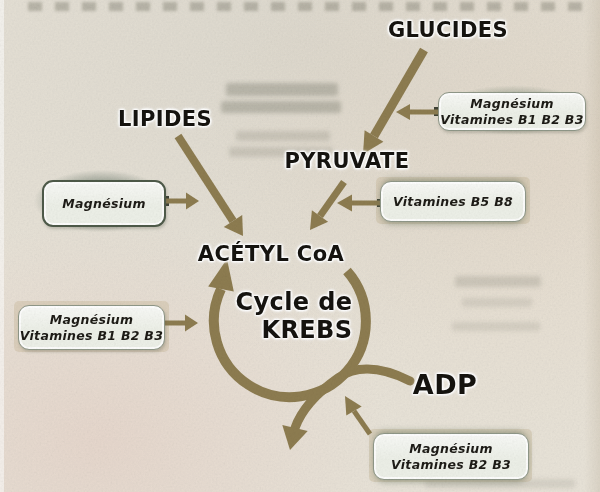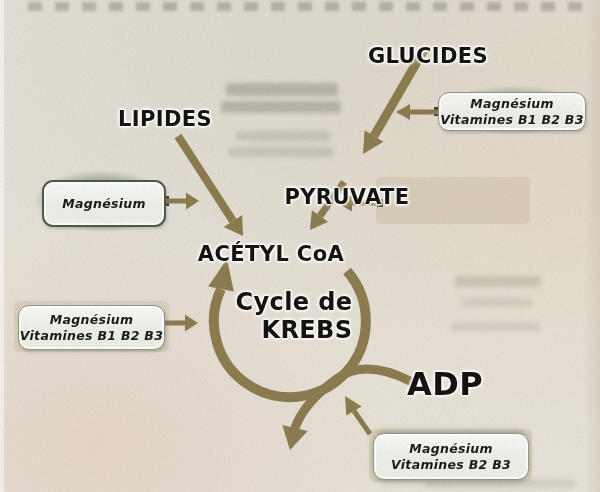--- a/index.html
+++ b/index.html
@@ -40,21 +40,21 @@
     color:#1d1b16;letter-spacing:.3px;white-space:nowrap;
   }
   .vitbox.darkline{border:2px solid var(--box-border-dark,#4e5a49);}
   .vitbox.shaded{box-shadow:inset 0 0 0 2px rgba(255,255,255,.85), 0 -4px 6px -2px rgba(110,120,98,.55), 0 4px 6px -2px rgba(110,120,98,.55);}
   
   .label{
     position:absolute;transform:translate(-50%,-50%);
     font-weight:bold;color:var(--ink,#15130f);white-space:nowrap;letter-spacing:.4px;
     text-shadow:0 0 3px #fff,0 0 5px #fff,1px 1px 2px #fff,-1px -1px 2px #fff,1px -1px 2px #fff,-1px 1px 2px #fff;
   }
-  .sz20{font-size:21px;} .sz24{font-size:24px;} .sz26{font-size:32px;}
+  .sz20{font-size:21px;} .sz24{font-size:24px;} .sz26{font-size:27px;}
   .cycle{line-height:28px;text-align:right;}
   
   .arrowlayer{position:absolute;inset:0;}
   .arrow{stroke:var(--arrow,#8d7d50);fill:none;}
   .head{fill:var(--arrow,#8d7d50);stroke:none;}
   .stub{fill:#3f4236;}
 </style>
 </head>
 <body>
 
@@ -109,35 +109,38 @@
     <polygon class="head" points="290,450 282.3,425.1 307.7,430.9"></polygon>
 
     <path class="arrow" d="M370 434 L354 411" stroke-width="5"></path>
     <polygon class="head" points="345,396 361.7,406.4 346.3,415.6"></polygon>
   </svg>
 
   <div class="vitbox" style="left:438px;top:92px;width:146px;height:37px;">
     <span>Magnésium</span>
     <span>Vitamines B1 B2 B3</span>
   </div>
+  <div class="vitbox shaded" style="left:380px;top:181px;width:144px;height:39px;">
+    <span>Vitamines B5 B8</span>
+  </div>
   <div class="vitbox darkline" style="left:42px;top:180px;width:120px;height:43px;">
     <span>Magnésium</span>
   </div>
   <div class="vitbox" style="left:18px;top:305px;width:145px;height:43px;">
     <span>Magnésium</span>
     <span>Vitamines B1 B2 B3</span>
   </div>
   <div class="vitbox shaded" style="left:373px;top:433px;width:154px;height:45px;">
     <span>Magnésium</span>
     <span>Vitamines B2 B3</span>
   </div>
 
-  <div class="label sz20" style="left:428px;top:30px;margin-top:26px;">GLUCIDES</div>
+  <div class="label sz20" style="left:448px;top:30px;">GLUCIDES</div>
   <div class="label sz20" style="left:165px;top:119px;">LIPIDES</div>
-  <div class="label sz20" style="left:347px;top:161px;margin-top:36px;">PYRUVATE</div>
+  <div class="label sz20" style="left:347px;top:161px;">PYRUVATE</div>
   <div class="label sz20" style="left:271px;top:254px;">ACÉTYL CoA</div>
   <div class="label sz24 cycle" style="left:294px;top:316px;">
     <div>Cycle de</div>
     <div>KREBS</div>
   </div>
   <div class="label sz26" style="left:445px;top:384px;">ADP</div>
 
   <div class="edge-left"></div>
   <div class="edge-right"></div>
   <svg class="grain" width="600" height="492">

